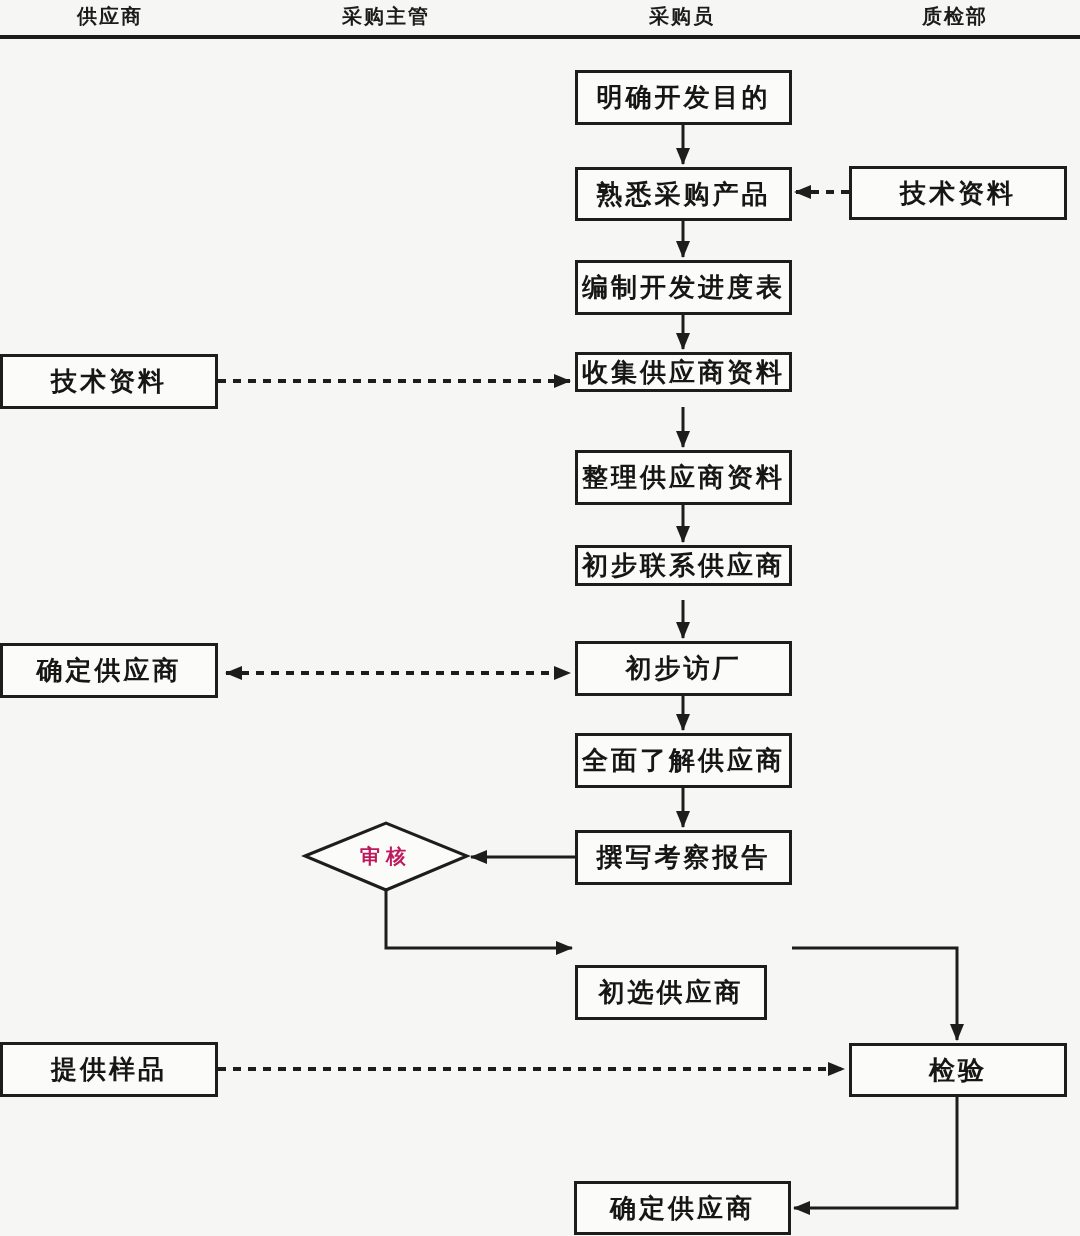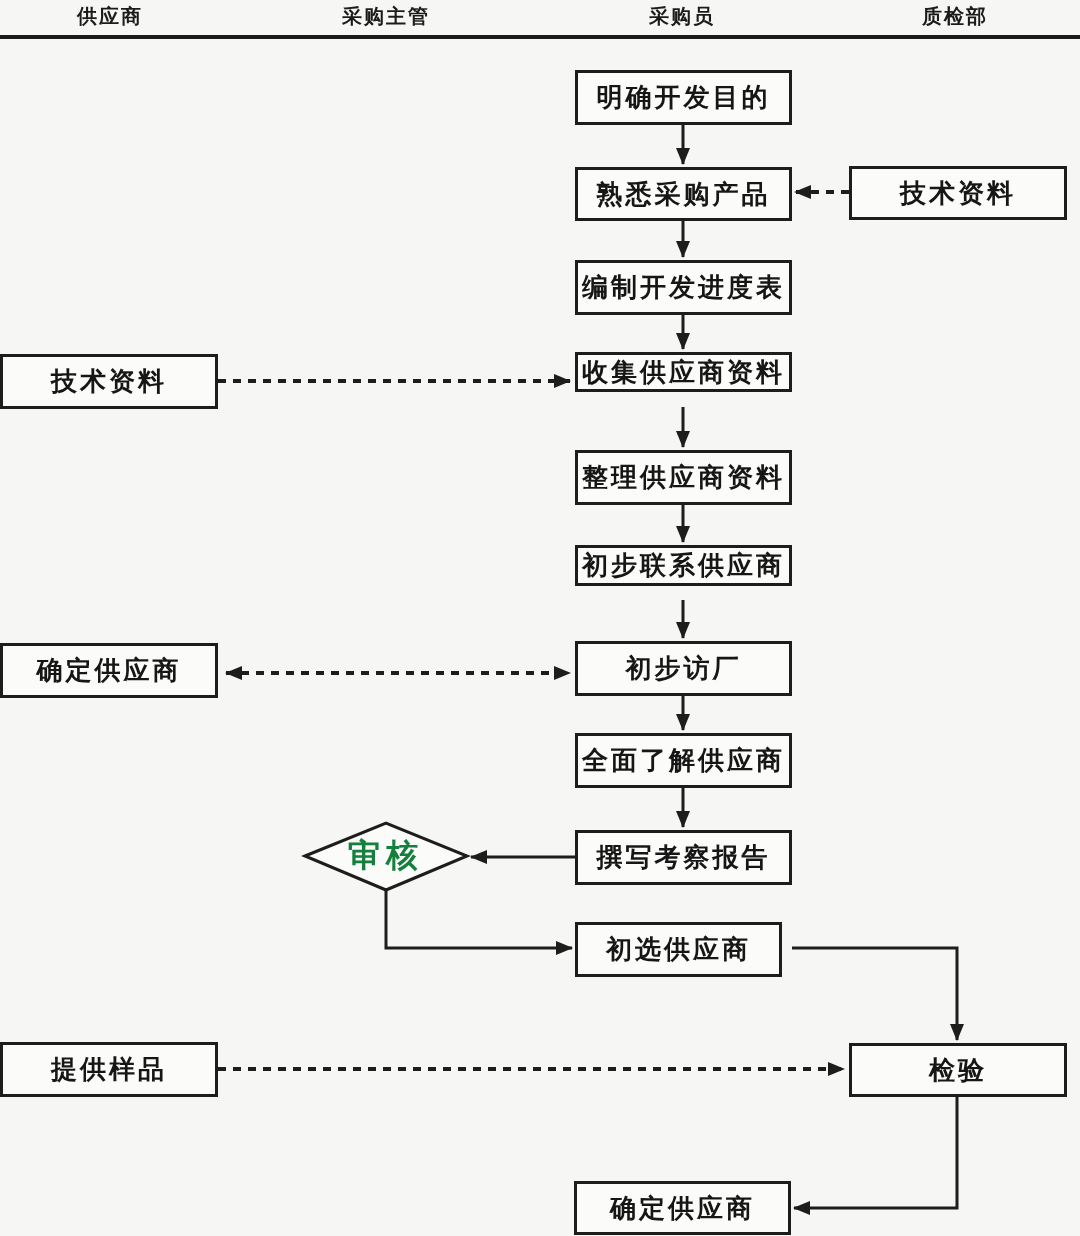--- a/index.html
+++ b/index.html
@@ -24,21 +24,21 @@
   .node {
     position: absolute; z-index: 2;
     border: 3px solid #1d1d1d; background: #fbfbf9;
     display: flex; align-items: center; justify-content: center;
     font-size: 26px; font-weight: bold; color: #161616;
     letter-spacing: 3px; white-space: nowrap;
   }
   .diamond-label {
     position: absolute; z-index: 2;
     display: flex; align-items: center; justify-content: center;
-    font-size: 32px; font-weight: bold; color: #15803d;
+    font-size: 20px; font-weight: bold; color: #be185d;
     letter-spacing: 6px; white-space: nowrap;
   }
 </style>
 </head>
 <body>
 
 <div class="stage">
 
   <div class="lane-header" style="left:110px">供应商</div>
   <div class="lane-header" style="left:386px">采购主管</div>
@@ -83,21 +83,21 @@
 
   <div class="node" style="left:575px; top:70px;  width:217px; height:55px">明确开发目的</div>
   <div class="node" style="left:575px; top:167px; width:217px; height:54px">熟悉采购产品</div>
   <div class="node" style="left:575px; top:260px; width:217px; height:55px">编制开发进度表</div>
   <div class="node" style="left:575px; top:352px; width:217px; height:40px">收集供应商资料</div>
   <div class="node" style="left:575px; top:450px; width:217px; height:55px">整理供应商资料</div>
   <div class="node" style="left:575px; top:545px; width:217px; height:41px">初步联系供应商</div>
   <div class="node" style="left:575px; top:641px; width:217px; height:55px">初步访厂</div>
   <div class="node" style="left:575px; top:733px; width:217px; height:55px">全面了解供应商</div>
   <div class="node" style="left:575px; top:830px; width:217px; height:55px">撰写考察报告</div>
-  <div class="node" style="left:575px; top:922px; width:207px; height:55px">初选供应商</div>
+  <div class="node" style="left:575px; top:965px; width:192px; height:55px">初选供应商</div>
   <div class="node" style="left:574px; top:1181px; width:217px; height:54px">确定供应商</div>
 
   <div class="node" style="left:0px; top:354px;  width:218px; height:55px">技术资料</div>
   <div class="node" style="left:0px; top:643px;  width:218px; height:55px">确定供应商</div>
   <div class="node" style="left:0px; top:1042px; width:218px; height:55px">提供样品</div>
 
   <div class="node" style="left:849px; top:166px;  width:218px; height:54px">技术资料</div>
   <div class="node" style="left:849px; top:1043px; width:218px; height:54px">检验</div>
 
   <div class="diamond-label" style="left:316px; top:828px; width:140px; height:56px">审核</div>

